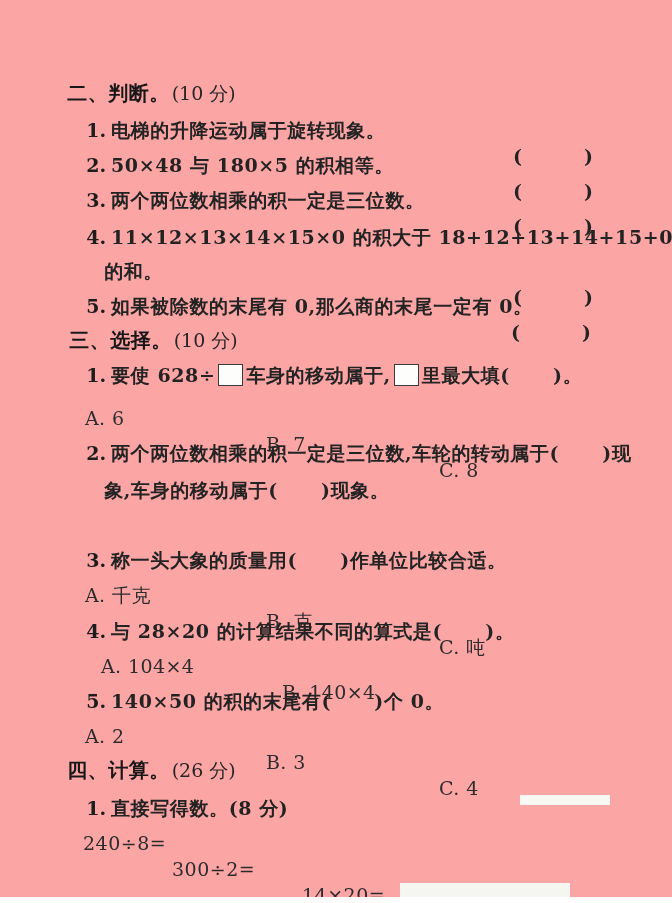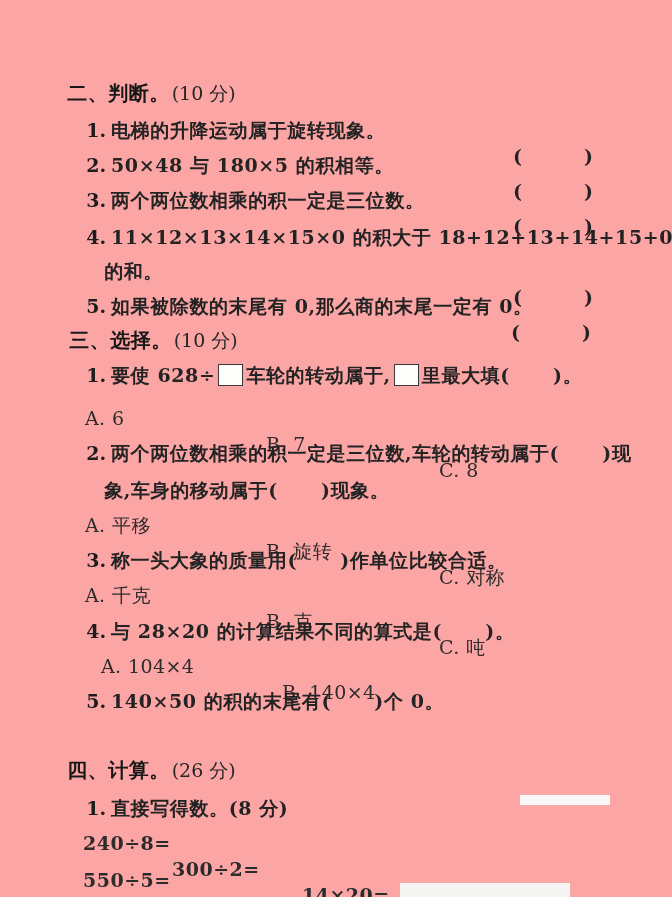--- a/index.html
+++ b/index.html
@@ -57,21 +57,21 @@
     position: absolute;
     font-weight: 400;
     color: #2c2c2c;
     letter-spacing: 0.4px;
   }
   .opt-a { left: 85px; }
   .opt-b { left: 266px; }
   .opt-c { left: 439px; text-align: center; }
   .eq {
     position: absolute;
-    font-weight: 700;
+    font-weight: 400;
     color: #2c2c2c;
     letter-spacing: 0.5px;
   }
   .eq-1 { left: 83px; }
   .eq-2 { left: 172px; }
   .eq-3 { left: 302px; }
   .blank-box {
     display: inline-block;
     width: 23px;
     height: 20px;
@@ -120,38 +120,33 @@
   <div class="row" style="top:267px; left:62px;">
     <span class="q-num">5.</span><span class="q-text">如果被除数的末尾有 0,那么商的末尾一定有 0。</span>
     <span class="ans-blank" style="left:449px;">(        )</span>
   </div>
 
   <div class="row" style="top:301px; left:45px;">
     <span class="sec-title">三、选择。</span><span class="sec-score">(10 分)</span>
   </div>
 
   <div class="row" style="top:336px; left:62px;">
-    <span class="q-num">1.</span><span class="q-text">要使 628÷</span><span class="blank-box"></span><span class="q-text">车轮的转动属于,</span><span class="blank-box"></span><span class="q-text">里最大填(      )。</span>
+    <span class="q-num">1.</span><span class="q-text">要使 628÷</span><span class="blank-box"></span><span class="q-text">车身的移动属于,</span><span class="blank-box"></span><span class="q-text">里最大填(      )。</span>
   </div>
   <div class="row" style="top:379px; left:0;">
     <span class="opt opt-a">A. 6</span>
     <span class="opt opt-b">B. 7</span>
     <span class="opt opt-c">C. 8</span>
   </div>
 
   <div class="row" style="top:414px; left:62px;">
     <span class="q-num">2.</span><span class="q-text">两个两位数相乘的积一定是三位数,车轮的转动属于(      )现</span>
   </div>
   <div class="row" style="top:451px; left:80px;">
     <span class="q-text">象,车身的移动属于(      )现象。</span>
-  </div>
-  <div class="row" style="top:486px; left:0;">
-    <span class="opt opt-a">A. 平移</span>
-    <span class="opt opt-b">B. 旋转</span>
-    <span class="opt opt-c">C. 对称</span>
   </div>
 
   <div class="row" style="top:521px; left:62px;">
     <span class="q-num">3.</span><span class="q-text">称一头大象的质量用(      )作单位比较合适。</span>
   </div>
   <div class="row" style="top:556px; left:0;">
     <span class="opt opt-a">A. 千克</span>
     <span class="opt opt-b">B. 克</span>
     <span class="opt opt-c">C. 吨</span>
   </div>
@@ -160,39 +155,38 @@
     <span class="q-num">4.</span><span class="q-text">与 28×20 的计算结果不同的算式是(      )。</span>
   </div>
   <div class="row" style="top:627px; left:0;margin-left:16px;">
     <span class="opt opt-a">A. 104×4</span>
     <span class="opt opt-b">B. 140×4</span>
   </div>
 
   <div class="row" style="top:662px; left:62px;">
     <span class="q-num">5.</span><span class="q-text">140×50 的积的末尾有(      )个 0。</span>
   </div>
+  <div class="row" style="top:697px; left:0;">
+    <span class="opt opt-a">A. 2</span>
+    <span class="opt opt-b">B. 3</span>
+    <span class="opt opt-c">C. 4</span>
+  </div>
 
   <div class="row" style="top:731px; left:43px;">
     <span class="sec-title">四、计算。</span><span class="sec-score">(26 分)</span>
   </div>
 
   <div class="row" style="top:769px; left:62px;">
     <span class="q-num">1.</span><span class="q-text">直接写得数。</span><span class="q-text">(8 分)</span>
   </div>
 
   <div class="row" style="top:804px; left:0;">
     <span class="eq eq-1">240÷8=</span>
     <span class="eq eq-2">300÷2=</span>
     <span class="eq eq-3">14×20=</span>
     
   </div>
 
-  <div class="row" style="top:841px; left:0;">
-    <span class="eq eq-1">550÷5=</span>
-    <span class="eq eq-2">621÷3=</span>
-    
-    
-  </div>
 
   <div class="scan-artifact" style="left:400px; top:883px; width:170px; height:20px; background:#f5f5f2;"></div>
   <div class="scan-artifact" style="left:520px; top:795px; width:90px; height:10px; background:#f8f8f5;"></div>
 
 </div>
 
 </body></html>

